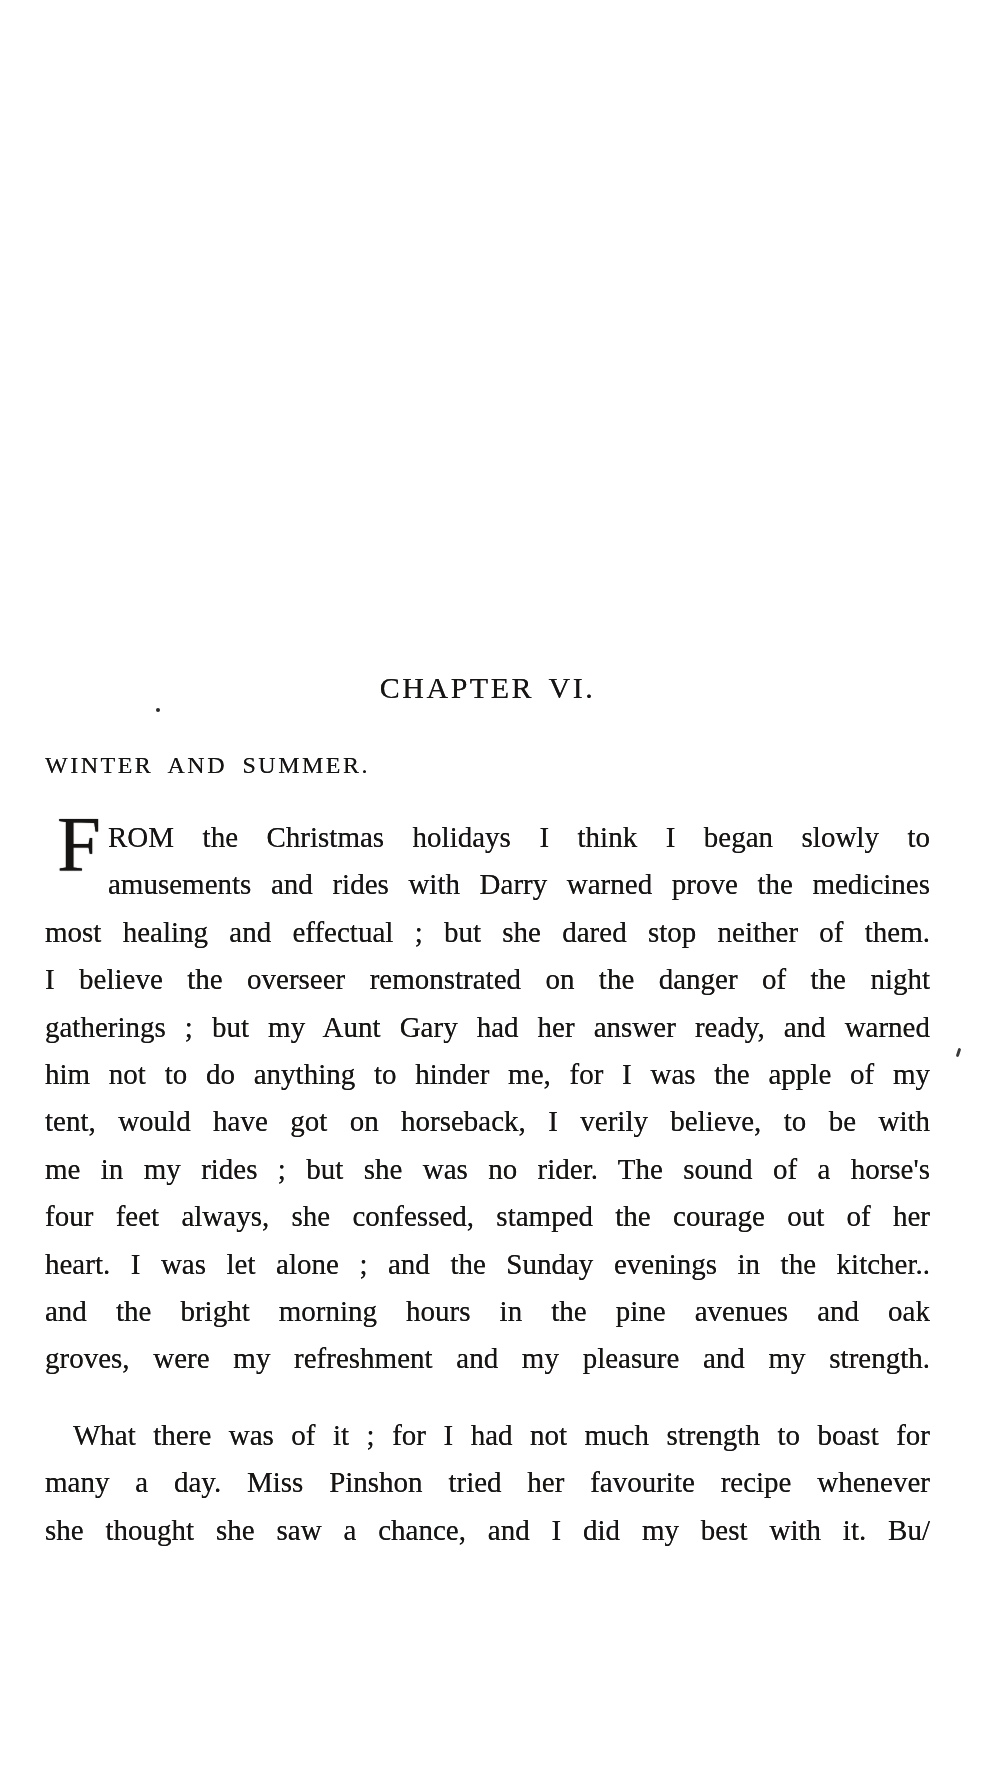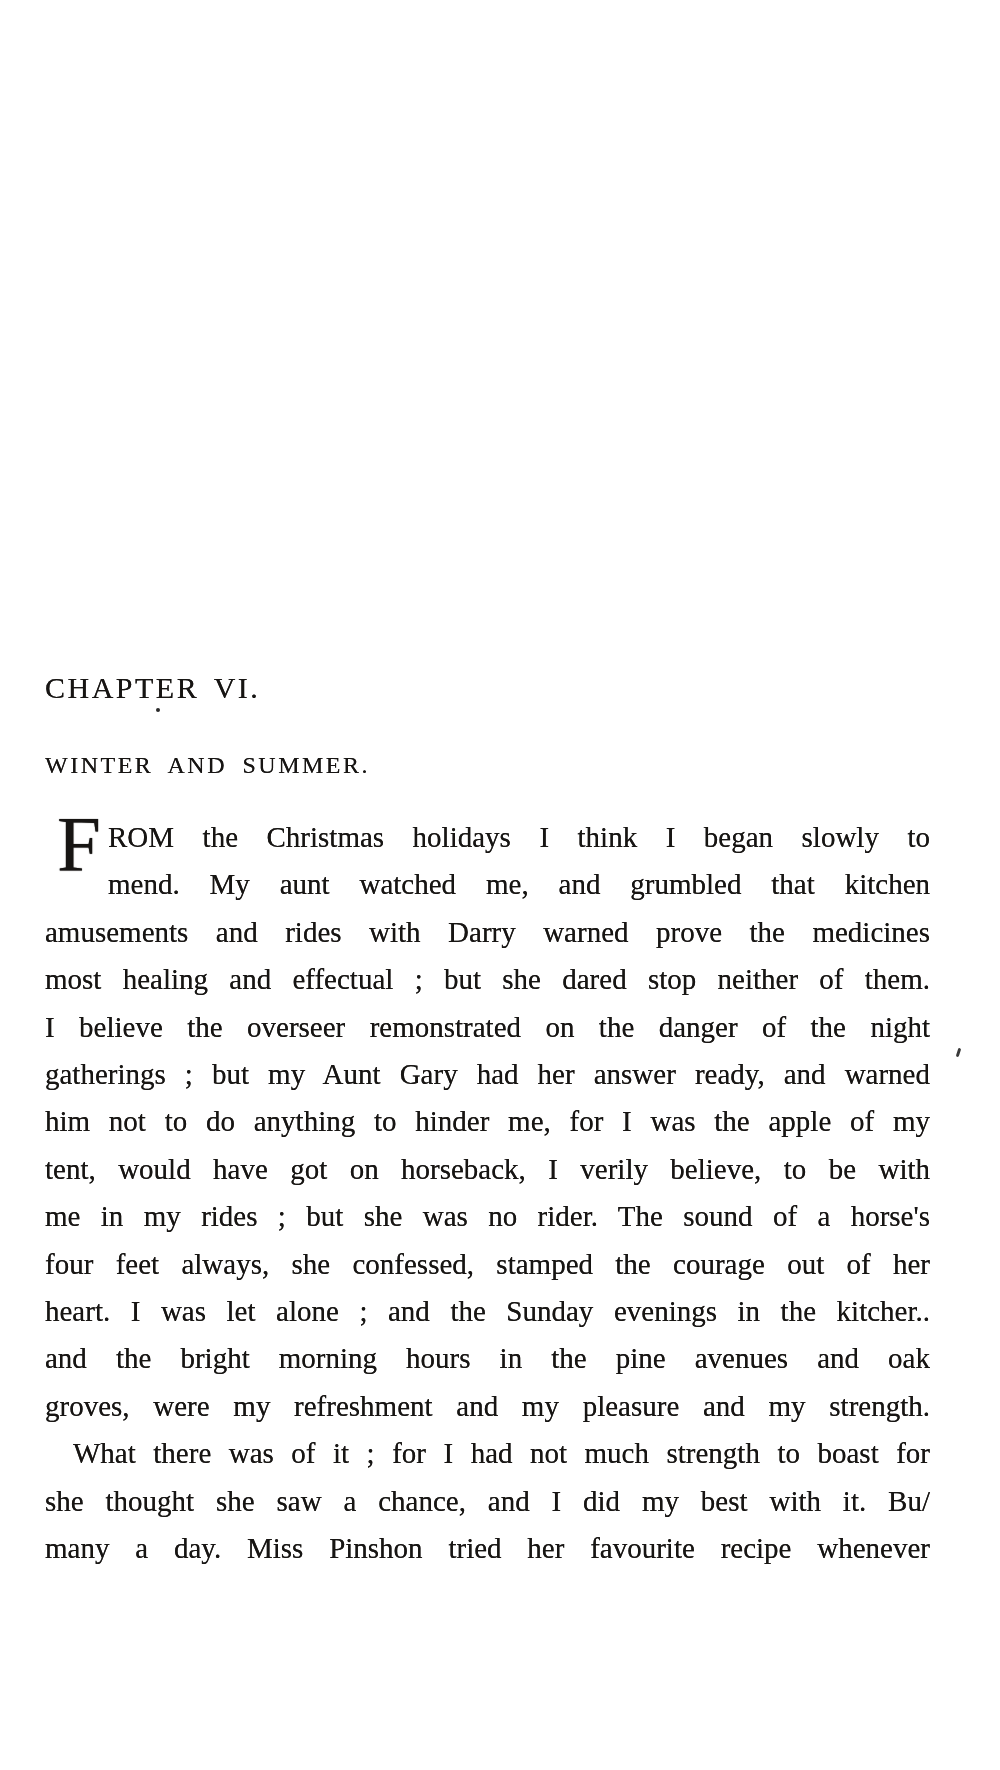--- a/index.html
+++ b/index.html
@@ -15,21 +15,21 @@
     overflow: hidden;
     color: #171513;
     font-family: "Liberation Serif", "DejaVu Serif", serif;
     text-shadow: 0 0 0.5px rgba(20,18,16,0.85);
   }
   .chapter-heading {
     position: absolute;
     left: 45px;
     top: 670px;
     width: 885px;
-    text-align: left;
+    text-align: center;
     font-size: 30px;
     letter-spacing: 2.5px;
     word-spacing: 5px;
     line-height: 36px;
     white-space: nowrap;
   }
   .chapter-subtitle {
     position: absolute;
     left: 45px;
     top: 750px;
@@ -49,21 +49,21 @@
     font-size: 29px;
     line-height: 47.4px;
   }
   .para { margin: 0; }
   .line {
     text-align: justify;
     text-align-last: justify;
     -moz-text-align-last: justify;
     white-space: nowrap;
   }
-  .para2 .line:first-child { text-indent: 28px; }
+  .para2 .line:first-child { text-indent: 28px; margin-top: 29px; }
   .dropcap {
     float: left;
     height: 94px;
     width: 44px;
     margin-left: 12px;
     margin-right: 7px;
     font-size: 79px;
     line-height: 60px;
     text-shadow: 0 0 1px rgba(20,18,16,0.9);
   }
@@ -86,41 +86,40 @@
   <div class="chapter-heading">CHAPTER VI.</div>
 
   <div class="chapter-subtitle">WINTER AND SUMMER.</div>
 
   <div class="body-text">
 
     <div class="para para1">
       <span class="dropcap">F</span>
       <div>
           <div class="line">ROM the Christmas holidays I think I began slowly to</div>
-          <div class="line">mend.  My aunt watched me, and grumbled that kitchen</div>
         </div>
       <div>
           <div class="line">amusements and rides with Darry warned prove the medicines</div>
           <div class="line">most healing and effectual ; but she dared stop neither of them.</div>
           <div class="line">I believe the overseer remonstrated on the danger of the night</div>
           <div class="line">gatherings ; but my Aunt Gary had her answer ready, and warned</div>
           <div class="line">him not to do anything to hinder me, for I was the apple of my</div>
           <div class="line">tent, would have got on horseback, I verily believe, to be with</div>
           <div class="line">me in my rides ; but she was no rider.  The sound of a horse's</div>
           <div class="line">four feet always, she confessed, stamped the courage out of her</div>
           <div class="line">heart.  I was let alone ; and the Sunday evenings in the kitcher..</div>
           <div class="line">and the bright morning hours in the pine avenues and oak</div>
           <div class="line">groves, were my refreshment and my pleasure and my strength.</div>
         </div>
     </div>
 
     <div class="para para2">
         <div class="line">What there was of it ; for I had not much strength to boast for</div>
+        <div class="line">many a day.  Miss Pinshon tried her favourite recipe whenever</div>
         <div class="line">she thought she saw a chance, and I did my best with it.   Bu/</div>
-        <div class="line">many a day.  Miss Pinshon tried her favourite recipe whenever</div>
       </div>
 
   </div>
 
   <div class="scan-speck speck-1"></div>
   <div class="scan-speck speck-2"></div>
 
 </div>
 
 </body></html>

